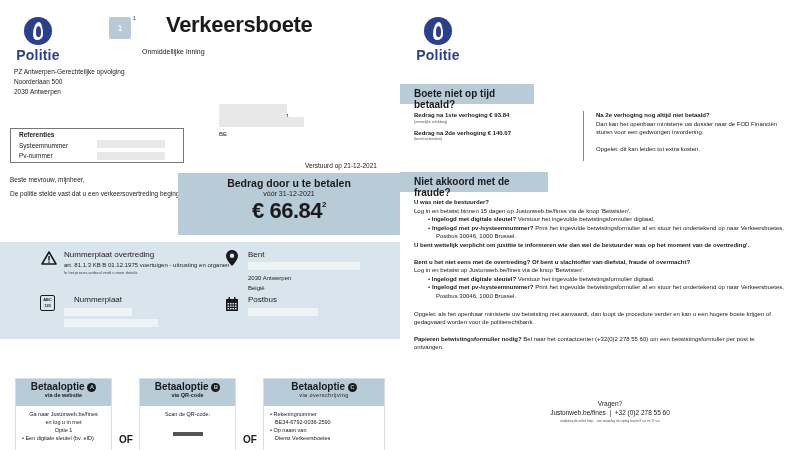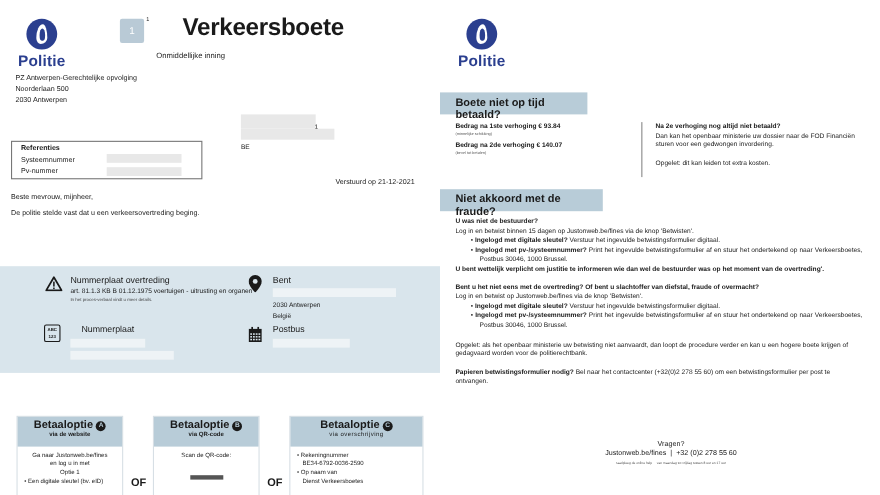--- a/index.html
+++ b/index.html
@@ -98,20 +98,25 @@
   <div class="redact" style="left:97px; top:140px; width:68px; height:8px;"></div>
   <div class="redact" style="left:97px; top:152px; width:68px; height:8px;"></div>
 
   <div class="greet">
     <div>Beste mevrouw, mijnheer,</div>
     <div>De politie stelde vast dat u een verkeersovertreding beging.</div>
   </div>
 
   <div class="sent">Verstuurd op 21-12-2021</div>
 
+  <div class="amount-box">
+    <div class="lbl">Bedrag door u te betalen</div>
+    <div class="due">vóór 31-12-2021</div>
+    <div class="amt"><span>€ 66.84</span><sup>2</sup></div>
+  </div>
 
   <div class="info-panel">
 
     <div class="icon-box" style="left:41px; top:9px;">
       <svg width="16" height="14" viewBox="0 0 16 14">
           <path d="M8 1 L15 13 L1 13 Z" fill="none" stroke="#1a1a1a" stroke-width="1.6" stroke-linejoin="round"></path>
           <rect x="7.3" y="5" width="1.4" height="4.5" fill="#1a1a1a"></rect>
           <rect x="7.3" y="10.4" width="1.4" height="1.4" fill="#1a1a1a"></rect>
         </svg>
     </div>

